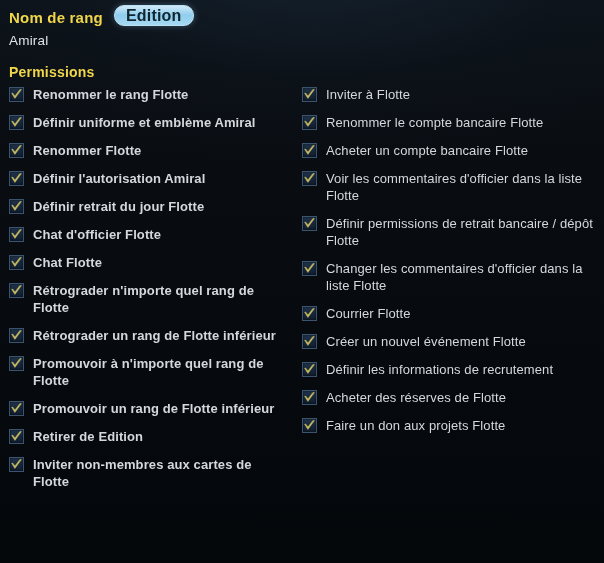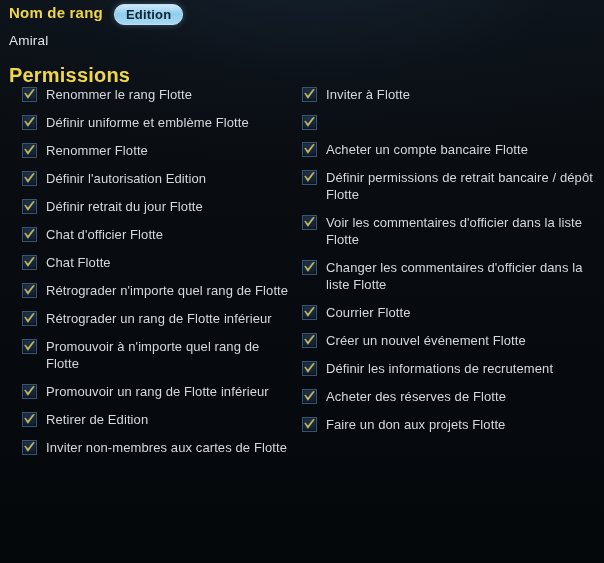--- a/index.html
+++ b/index.html
@@ -26,39 +26,39 @@
     box-sizing: border-box;
     overflow: hidden;
   }
 
   
   .rank-header {
     position: absolute;
     left: 9px;
     top: 4px;
     display: flex;
-    align-items: flex-start;
+    align-items: flex-end;
     gap: 11px;
     height: 22px;
   }
   .rank-title {
     font-size: 15px;
     font-weight: bold;
     color: #f0d64a;
     letter-spacing: 0.2px;
     white-space: nowrap;
   }
   .edition-badge {
     display: inline-flex;
     align-items: center;
     justify-content: center;
     height: 19px;
     padding: 0 11px;
     border-radius: 10px;
-    font-size: 13px;
+    font-size: 16px;
     font-weight: bold;
     color: #10242e;
     letter-spacing: 0.2px;
     background: linear-gradient(180deg, #cfe9f8 0%, #8fcdee 48%, #a7d9f2 100%);
     border: 1px solid #b9e0f5;
     box-shadow: 0 0 6px rgba(140,200,235,0.35);
     cursor: pointer;
   }
 
   .rank-value {
@@ -68,38 +68,38 @@
     font-size: 13.5px;
     color: #dfe3e7;
     letter-spacing: 0.2px;
     text-align: right;
   }
 
   .permissions-title {
     position: absolute;
     left: 9px;
     top: 64px;
-    font-size: 20px;
+    font-size: 14px;
     font-weight: bold;
     color: #f0d64a;
     letter-spacing: 0.2px;
   }
 
   
   .columns {
     position: absolute;
     left: 0;
     top: 86px;
     width: 604px;
     display: flex;
   }
   .col {
     box-sizing: border-box;
   }
-  .col-left  { width: 298px; padding-left: 22px;  padding-right: 6px; }
+  .col-left  { width: 298px; padding-left: 9px;  padding-right: 6px; font-weight: bold; }
   .col-right { width: 306px; padding-left: 4px;  padding-right: 8px; }
 
   
   .perm {
     display: flex;
     align-items: flex-start;
     margin-bottom: 11px;
     cursor: pointer;
   }
 
@@ -157,37 +157,37 @@
             </svg>
           </span>
           <span class="perm-label">Renommer le rang Flotte</span>
         </div>
         <div class="perm">
           <span class="checkbox">
             <svg viewBox="0 0 13 13" xmlns="http://www.w3.org/2000/svg">
               <path d="M1.6 5.2 L4.9 10.4 L11.4 1.6 L9.9 1.6 L4.9 8.0 L2.9 5.2 Z" fill="#c9bb63" stroke="#c9bb63" stroke-width="0.5" stroke-linejoin="round"></path>
             </svg>
           </span>
-          <span class="perm-label">Définir uniforme et emblème Flotte</span>
+          <span class="perm-label">Définir uniforme et emblème Amiral</span>
         </div>
         <div class="perm">
           <span class="checkbox">
             <svg viewBox="0 0 13 13" xmlns="http://www.w3.org/2000/svg">
               <path d="M1.6 5.2 L4.9 10.4 L11.4 1.6 L9.9 1.6 L4.9 8.0 L2.9 5.2 Z" fill="#c9bb63" stroke="#c9bb63" stroke-width="0.5" stroke-linejoin="round"></path>
             </svg>
           </span>
           <span class="perm-label">Renommer Flotte</span>
         </div>
         <div class="perm">
           <span class="checkbox">
             <svg viewBox="0 0 13 13" xmlns="http://www.w3.org/2000/svg">
               <path d="M1.6 5.2 L4.9 10.4 L11.4 1.6 L9.9 1.6 L4.9 8.0 L2.9 5.2 Z" fill="#c9bb63" stroke="#c9bb63" stroke-width="0.5" stroke-linejoin="round"></path>
             </svg>
           </span>
-          <span class="perm-label">Définir l'autorisation Edition</span>
+          <span class="perm-label">Définir l'autorisation Amiral</span>
         </div>
         <div class="perm">
           <span class="checkbox">
             <svg viewBox="0 0 13 13" xmlns="http://www.w3.org/2000/svg">
               <path d="M1.6 5.2 L4.9 10.4 L11.4 1.6 L9.9 1.6 L4.9 8.0 L2.9 5.2 Z" fill="#c9bb63" stroke="#c9bb63" stroke-width="0.5" stroke-linejoin="round"></path>
             </svg>
           </span>
           <span class="perm-label">Définir retrait du jour Flotte</span>
         </div>
         <div class="perm">
@@ -263,44 +263,45 @@
             </svg>
           </span>
           <span class="perm-label">Inviter à Flotte</span>
         </div>
         <div class="perm">
           <span class="checkbox">
             <svg viewBox="0 0 13 13" xmlns="http://www.w3.org/2000/svg">
               <path d="M1.6 5.2 L4.9 10.4 L11.4 1.6 L9.9 1.6 L4.9 8.0 L2.9 5.2 Z" fill="#c9bb63" stroke="#c9bb63" stroke-width="0.5" stroke-linejoin="round"></path>
             </svg>
           </span>
+          <span class="perm-label">Renommer le compte bancaire Flotte</span>
         </div>
         <div class="perm">
           <span class="checkbox">
             <svg viewBox="0 0 13 13" xmlns="http://www.w3.org/2000/svg">
               <path d="M1.6 5.2 L4.9 10.4 L11.4 1.6 L9.9 1.6 L4.9 8.0 L2.9 5.2 Z" fill="#c9bb63" stroke="#c9bb63" stroke-width="0.5" stroke-linejoin="round"></path>
             </svg>
           </span>
           <span class="perm-label">Acheter un compte bancaire Flotte</span>
         </div>
         <div class="perm">
           <span class="checkbox">
             <svg viewBox="0 0 13 13" xmlns="http://www.w3.org/2000/svg">
               <path d="M1.6 5.2 L4.9 10.4 L11.4 1.6 L9.9 1.6 L4.9 8.0 L2.9 5.2 Z" fill="#c9bb63" stroke="#c9bb63" stroke-width="0.5" stroke-linejoin="round"></path>
             </svg>
           </span>
+          <span class="perm-label">Voir les commentaires d'officier dans la liste Flotte</span>
+        </div>
+        <div class="perm">
+          <span class="checkbox">
+            <svg viewBox="0 0 13 13" xmlns="http://www.w3.org/2000/svg">
+              <path d="M1.6 5.2 L4.9 10.4 L11.4 1.6 L9.9 1.6 L4.9 8.0 L2.9 5.2 Z" fill="#c9bb63" stroke="#c9bb63" stroke-width="0.5" stroke-linejoin="round"></path>
+            </svg>
+          </span>
           <span class="perm-label">Définir permissions de retrait bancaire / dépôt Flotte</span>
-        </div>
-        <div class="perm">
-          <span class="checkbox">
-            <svg viewBox="0 0 13 13" xmlns="http://www.w3.org/2000/svg">
-              <path d="M1.6 5.2 L4.9 10.4 L11.4 1.6 L9.9 1.6 L4.9 8.0 L2.9 5.2 Z" fill="#c9bb63" stroke="#c9bb63" stroke-width="0.5" stroke-linejoin="round"></path>
-            </svg>
-          </span>
-          <span class="perm-label">Voir les commentaires d'officier dans la liste Flotte</span>
         </div>
         <div class="perm">
           <span class="checkbox">
             <svg viewBox="0 0 13 13" xmlns="http://www.w3.org/2000/svg">
               <path d="M1.6 5.2 L4.9 10.4 L11.4 1.6 L9.9 1.6 L4.9 8.0 L2.9 5.2 Z" fill="#c9bb63" stroke="#c9bb63" stroke-width="0.5" stroke-linejoin="round"></path>
             </svg>
           </span>
           <span class="perm-label">Changer les commentaires d'officier dans la liste Flotte</span>
         </div>
         <div class="perm">

